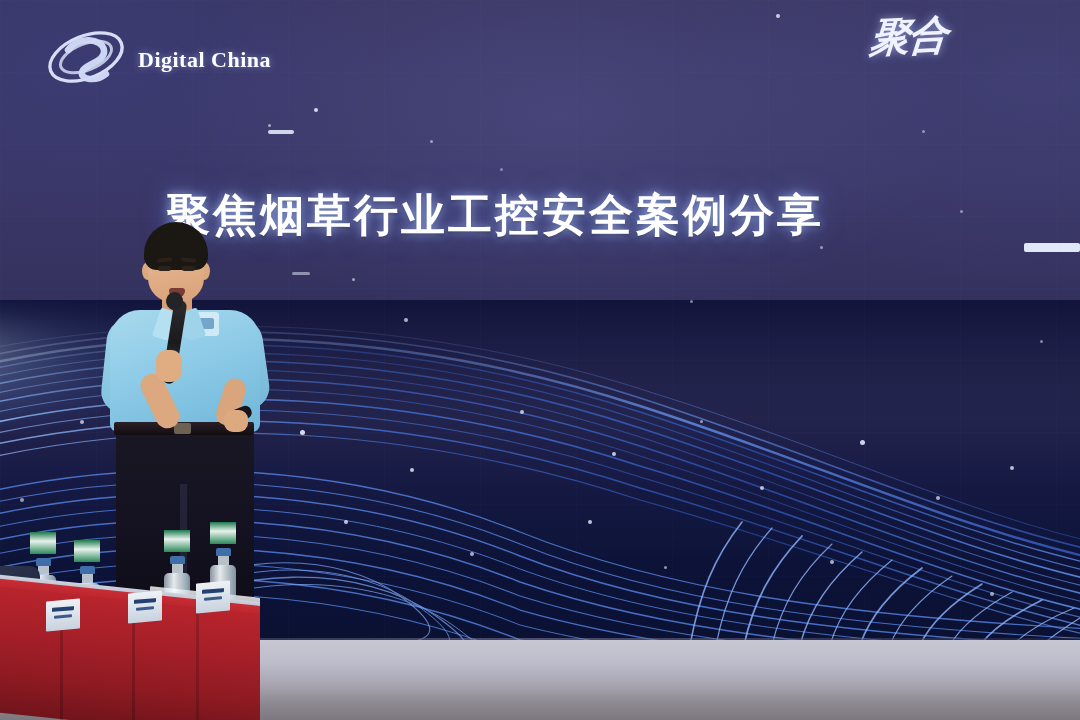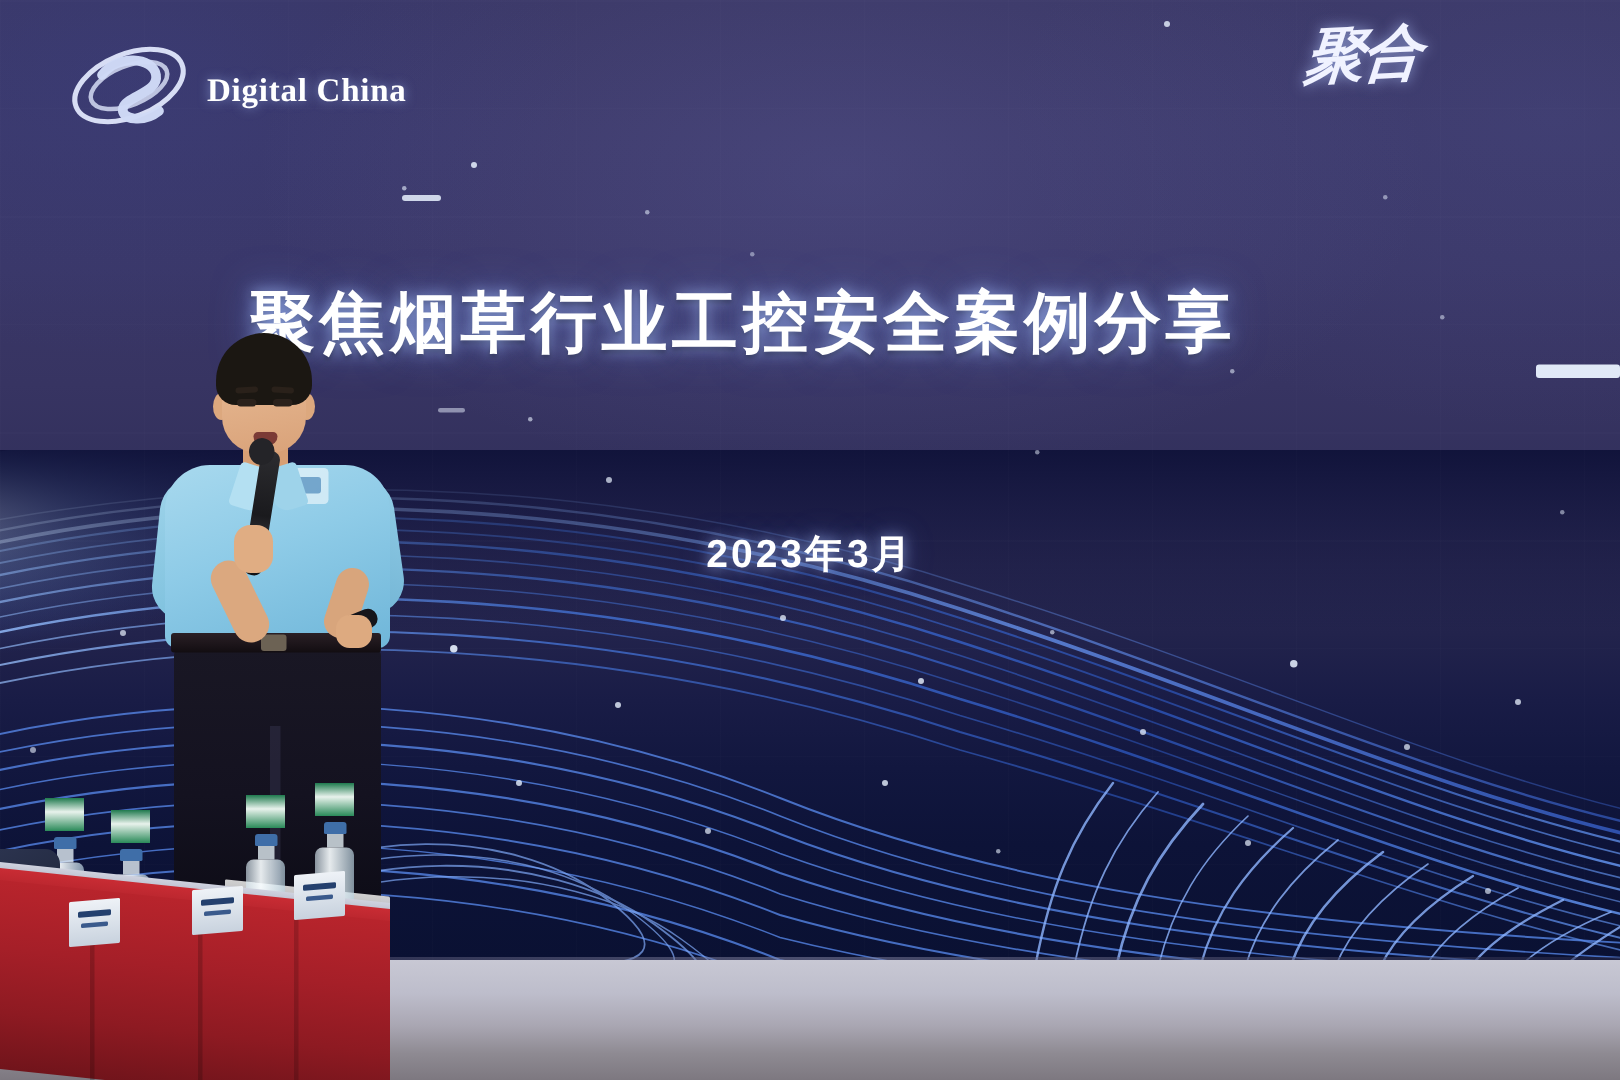--- a/index.html
+++ b/index.html
@@ -443,21 +443,20 @@
     <span class="brand-txt">
       <span class="brand-en">Digital China</span>
     </span>
   </div>
 
   <div class="slogan">
     <div class="slogan-cal">聚合</div>
   </div>
 
   <div class="slide-title">聚焦烟草行业工控安全案例分享</div>
-  <div class="slide-date">2023年3月</div>
 
   <div class="floor-edge"></div>
   <div class="floor"></div>
 
   <div class="speaker">
     <div class="sp-arm-l"></div>
     <div class="sp-arm-r"></div>
     <div class="sp-pants"></div>
     <div class="sp-leg-gap"></div>
     <div class="sp-shirt"></div>

